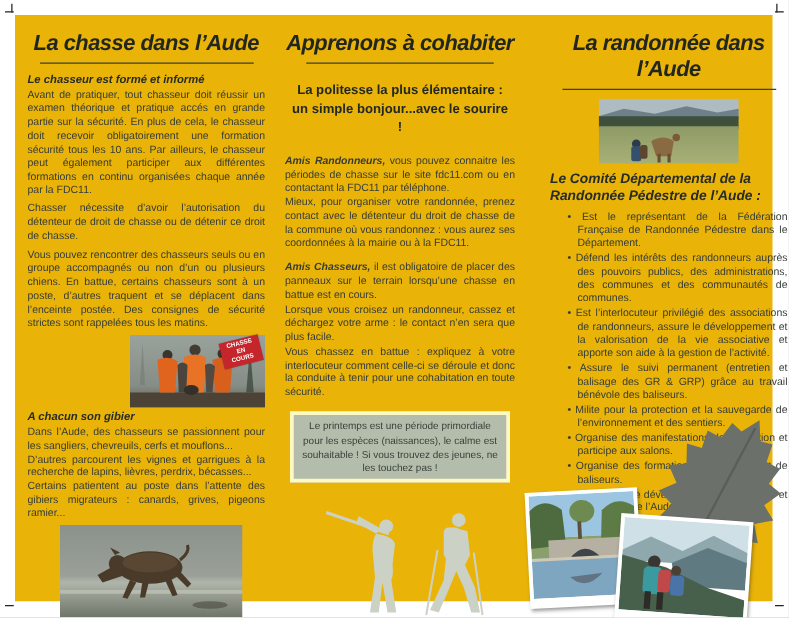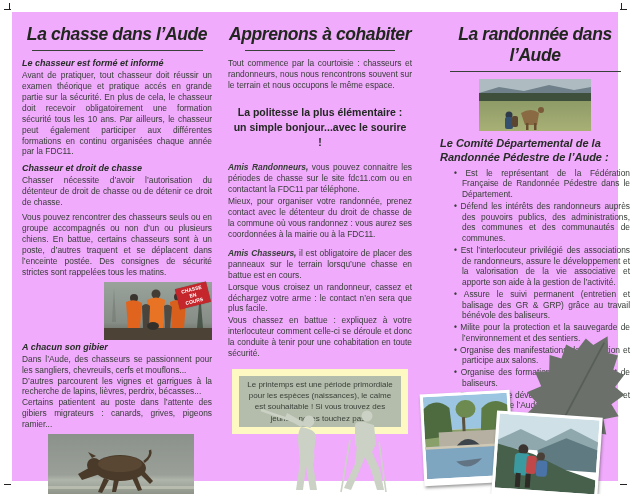--- a/index.html
+++ b/index.html
@@ -1,18 +1,18 @@
 <!DOCTYPE html>
 <html><head>
 <meta charset="utf-8">
 <style>
   html,body{margin:0;padding:0;background:#e8e8e8;}
   #stage{position:relative;width:631px;height:494px;background:#ffffff;overflow:hidden;
          font-family:"Liberation Sans",sans-serif;}
-  #page{position:absolute;left:12px;top:12px;width:606px;height:469px;background:#f0abfc;}
+  #page{position:absolute;left:12px;top:12px;width:606px;height:469px;background:#eab308;}
 
   
   .crop{position:absolute;background:#222;}
 
   .col{position:absolute;top:8px;}
   #col-left{left:10px;width:190px;}
   #col-mid{left:216px;width:184px;}
   #col-right{left:428px;width:190px;}
 
   .col-title{font-size:17.5px;font-weight:bold;font-style:italic;text-align:center;
@@ -28,21 +28,21 @@
   #hunters-photo svg{display:block;}
   #chasse-badge{position:absolute;top:3px;right:3px;transform:rotate(-14deg);
     background:#c4262c;color:#fff;font-size:5px;font-weight:bold;line-height:1.15;
     text-align:center;padding:2px 3px;width:26px;box-shadow:0 0 1px rgba(0,0,0,.4);}
   #boar-photo{width:146px;height:74px;margin:3px 0 0 26px;}
 
   
   .highlight{font-size:10.5px;font-weight:bold;text-align:center;color:#232823;
              line-height:1.45;margin:14px 4px 12px;}
   .lead{font-weight:bold;font-style:italic;}
-  .note-box{border:7px solid #fef9c3;background:#b4bcab;margin:10px 4px 0;
+  .note-box{border:3px solid #fef9c3;background:#b4bcab;margin:10px 4px 0;
             padding:3px 6px;font-size:8px;line-height:1.4;text-align:center;color:#39403a;}
   #silhouette-wrap{position:absolute;left:243px;top:390px;width:165px;height:92px;}
 
   
   #meadow-photo{width:112px;height:52px;margin:3px auto 5px;display:block;}
   .committee{font-size:11px;font-weight:bold;font-style:italic;color:#262c26;
              margin:4px 0 3px;line-height:1.3;}
   ul.bullets{margin:0;padding:0 0 0 14px;list-style:none;}
   ul.bullets li{font-size:8.4px;line-height:1.28;color:#363d37;text-align:justify;
                 text-indent:-8px;padding-left:8px;margin-bottom:1px;}
@@ -69,21 +69,20 @@
 
   <div id="page">
 
     <div class="col" id="col-left">
       <h1 class="col-title">La chasse dans l’Aude</h1>
       <hr class="title-rule">
 
       <h2 class="sec-head">Le chasseur est formé et informé</h2>
       <p class="body-txt">Avant de pratiquer, tout chasseur doit réussir un examen théorique et pratique accés en grande partie sur la sécurité. En plus de cela, le chasseur doit recevoir obligatoirement une formation sécurité tous les 10 ans. Par ailleurs, le chasseur peut également participer aux différentes formations en continu organisées chaque année par la FDC11.</p>
 
-      <h2 class="sec-head">Chasseur et droit de chasse</h2>
       <p class="body-txt">Chasser nécessite d’avoir l’autorisation du détenteur de droit de chasse ou de détenir ce droit de chasse.</p>
 
       <p class="body-txt">Vous pouvez rencontrer des chasseurs seuls ou en groupe accompagnés ou non d’un ou plusieurs chiens. En battue, certains chasseurs sont à un poste, d’autres traquent et se déplacent dans l’enceinte postée. Des consignes de sécurité strictes sont rappelées tous les matins.</p>
 
       <div id="hunters-photo" class="photo">
         <svg width="108" height="58" viewBox="0 0 108 58">
           <defs>
             <linearGradient id="hbg" x1="0" y1="0" x2="0" y2="1">
               <stop offset="0" stop-color="#9aa29c"></stop>
                 <stop offset="0.7" stop-color="#858d86"></stop>
@@ -140,21 +139,20 @@
           <path d="M96,28 Q104,22 102,16" stroke="#4a3a2a" stroke-width="2.5" fill="none"></path>
         </g>
         <ellipse cx="72" cy="30" rx="22" ry="8" fill="#5d4a36" opacity="0.8"></ellipse>
       </svg>
     </div>
 
     <div class="col" id="col-mid">
       <h1 class="col-title">Apprenons à cohabiter</h1>
       <hr class="title-rule" style="width:82%;">
 
-      <p class="body-txt">Tout commence par la courtoisie : chasseurs et randonneurs, nous nous rencontrons souvent sur le terrain et nous occupons le même espace.</p>
 
       <p class="highlight">La politesse la plus élémentaire : un simple bonjour...avec le sourire !</p>
 
       <p class="body-txt" style="margin-bottom:1px;"><span class="lead">Amis Randonneurs,</span><span> vous pouvez connaitre les périodes de chasse sur le site fdc11.com ou en contactant la FDC11 par téléphone.</span></p>
       <p class="body-txt">Mieux, pour organiser votre randonnée, prenez contact avec le détenteur du droit de chasse de la commune où vous randonnez : vous aurez ses coordonnées à la mairie ou à la FDC11.</p>
 
       <p class="body-txt" style="margin:8px 0 1px;"><span class="lead">Amis Chasseurs,</span><span> il est obligatoire de placer des panneaux sur le terrain lorsqu’une chasse en battue est en cours.</span></p>
       <p class="body-txt" style="margin-bottom:1px;">Lorsque vous croisez un randonneur, cassez et déchargez votre arme : le contact n’en sera que plus facile.</p>
       <p class="body-txt">Vous chassez en battue : expliquez à votre interlocuteur comment celle-ci se déroule et donc la conduite à tenir pour une cohabitation en toute sécurité.</p>
 

